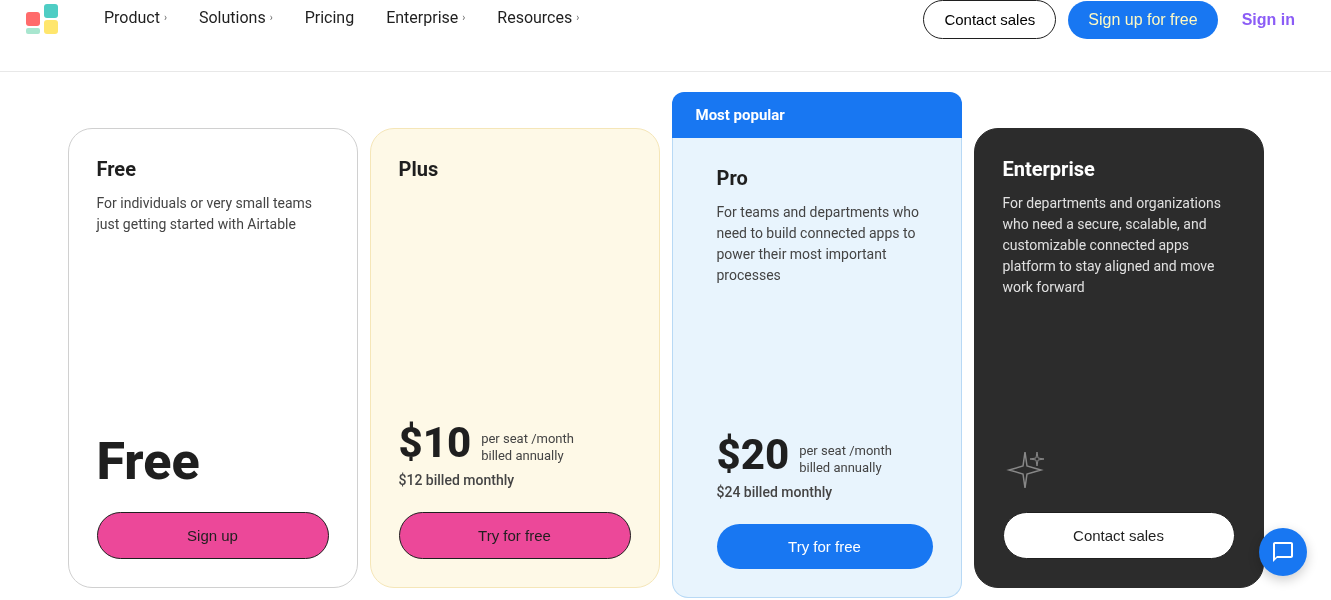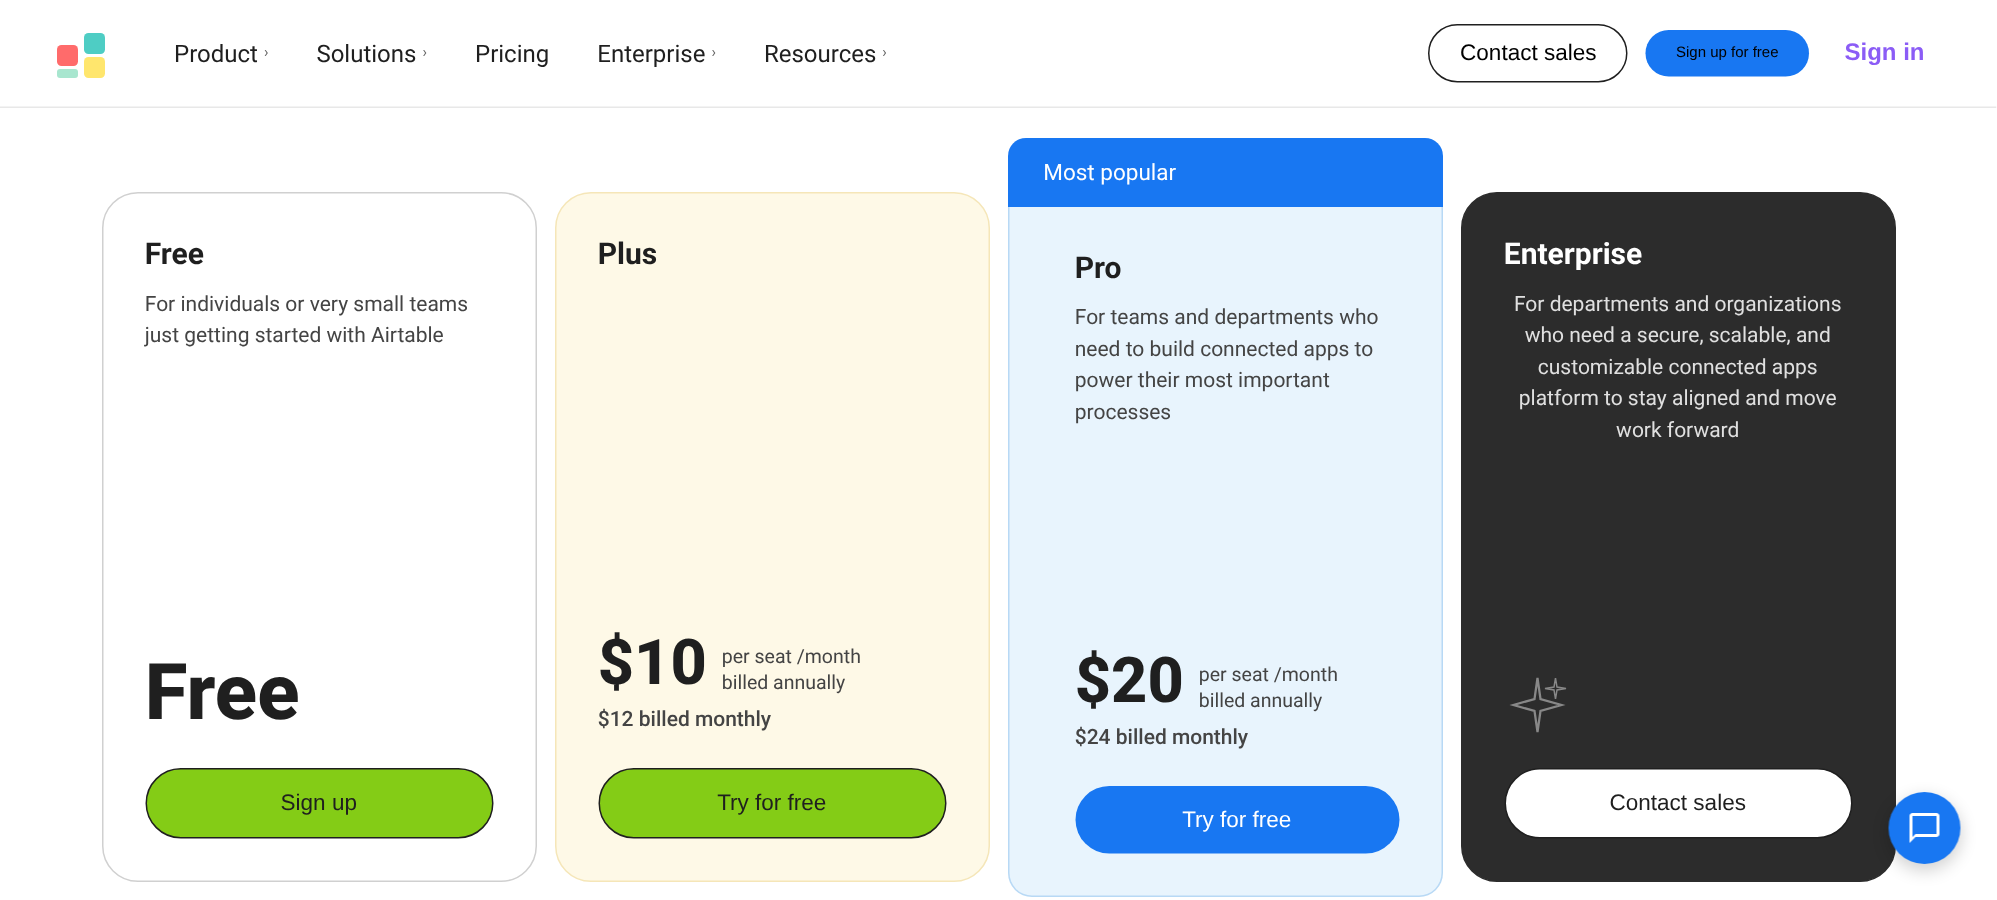--- a/index.html
+++ b/index.html
@@ -1,39 +1,39 @@
 <!DOCTYPE html>
 <html><head>
   <meta charset="utf-8">
   <style>
     * { margin: 0; padding: 0; box-sizing: border-box; }
     body { font-family: -apple-system, BlinkMacSystemFont, 'Segoe UI', Roboto, sans-serif; background: #fff; width: 1331px; min-height: 600px; overflow-x: hidden; }
 
     
     nav {
-      display: flex; align-items: center; padding: 0 36px; height: 72px;
+      display: flex; align-items: flex-start; padding: 0 24px; height: 72px;
       border-bottom: 1px solid #e8e8e8; background: #fff;
     }
     .nav-logo { width: 36px; height: 36px; margin-right: 32px; flex-shrink: 0; }
     .nav-logo svg { width: 36px; height: 36px; }
     .nav-links { display: flex; align-items: center; gap: 8px; flex: 1; }
     .nav-link {
       display: flex; align-items: center; gap: 4px; padding: 8px 12px;
       font-size: 16px; color: #1f1f1f; cursor: pointer; font-weight: 400;
       text-decoration: none; white-space: nowrap;
     }
     .nav-link .chevron { font-size: 10px; color: #666; }
     .nav-actions { display: flex; align-items: center; gap: 12px; }
     .btn-contact-sales {
       padding: 10px 20px; border: 1.5px solid #1f1f1f; border-radius: 24px;
       background: #fff; font-size: 15px; cursor: pointer; white-space: nowrap; font-weight: 500;
     }
     .btn-signup {
       padding: 10px 20px; border: none; border-radius: 24px;
-      background: #1877f2; color: #000000; font-size: 10px; cursor: pointer; white-space: nowrap; font-weight: 500;
+      background: #1877f2; color: #fef9c3; font-size: 16px; cursor: pointer; white-space: nowrap; font-weight: 500;
     }
     .btn-signin {
       padding: 10px 12px; background: none; border: none;
       font-size: 16px; cursor: pointer; color: #8b5cf6; font-weight: 700;
     }
 
     
     .pricing-section {
       padding: 20px 40px 0 40px;
       display: flex; gap: 0; justify-content: center; align-items: flex-start;
@@ -57,21 +57,21 @@
       margin-top: 36px;
       gap: 21px;
     }
 
     
     .plan-pro-wrapper {
       display: flex; flex-direction: column; margin: 0 6px;
     }
     .most-popular-badge {
       background: #1877f2; color: #fff; border-radius: 12px 12px 0 0;
-      padding: 14px 24px; font-size: 15px; font-weight: 400;
+      padding: 14px 24px; font-size: 15px; font-weight: 700;
       display: flex; align-items: center; width: 290px;
     }
     .plan-pro {
       background: #e8f4fd; border: 1.5px solid #b8d9f5;
       border-radius: 0 0 16px 16px; margin: 0;
       border-top: none;
       padding-left: 44px;
     }
 
     
@@ -82,21 +82,21 @@
 
     .plan-name {
       font-size: 20px; font-weight: 700; margin-bottom: 12px; color: inherit;
     }
     .plan-free .plan-name, .plan-plus .plan-name, .plan-pro .plan-name { color: #1f1f1f; }
     .plan-enterprise .plan-name { color: #fff; }
 
     .plan-desc {
       font-size: 14px; line-height: 1.5; color: #444; margin-bottom: 0; flex: 1;
     }
-    .plan-enterprise .plan-desc { color: #e0e0e0; text-align: center; }
+    .plan-enterprise .plan-desc { color: #e0e0e0; }
 
     .price-area {
       margin-top: auto; padding-top: 24px;
     }
 
     .price-free-label {
       font-size: 52px; font-weight: 800; color: #1f1f1f; line-height: 1;
     }
 
     .price-row {
@@ -108,21 +108,21 @@
     .price-details {
       display: flex; flex-direction: column; justify-content: center; padding-top: 8px;
     }
     .price-per { font-size: 13px; color: #444; line-height: 1.4; }
     .price-billed { font-size: 13px; color: #444; }
     .price-monthly { font-size: 14px; color: #444; margin-top: 8px; font-weight: 500; }
 
     .plan-btn {
       margin-top: 24px; padding: 14px 20px; border-radius: 28px;
       font-size: 15px; font-weight: 500; cursor: pointer; text-align: center;
-      width: 100%; border: 1.5px solid #1f1f1f; background: #84cc16; color: #1f1f1f;
+      width: 100%; border: 1.5px solid #1f1f1f; background: #ec4899; color: #1f1f1f;
     }
     .plan-btn-primary {
       background: #1877f2; color: #fff; border: none;
     }
 
     
     .sparkle-icon {
       margin-top: 16px; width: 44px; height: 44px; color: #888;
     }
 

